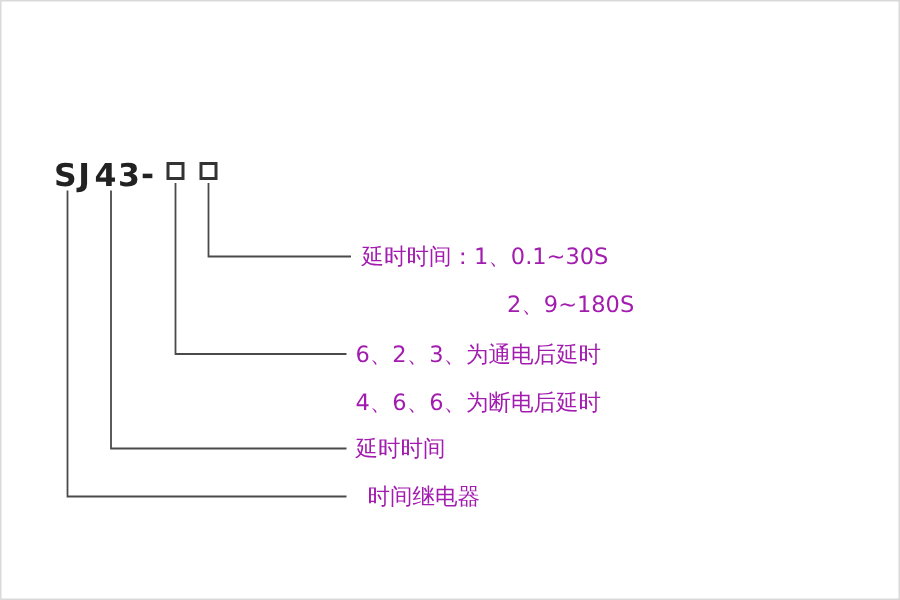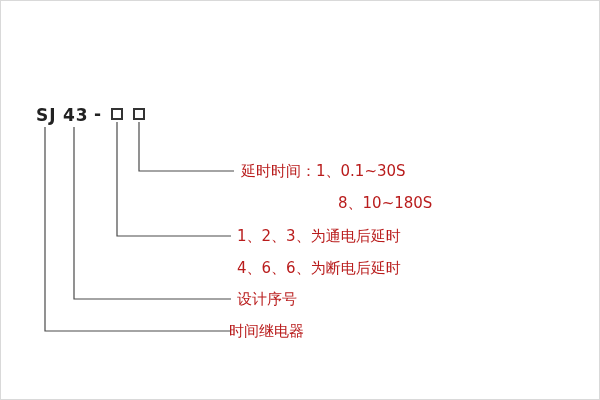--- a/index.html
+++ b/index.html
@@ -13,21 +13,21 @@
     height: 400px;
     box-sizing: border-box;
     background: #ffffff;
     border: 1px solid #d9d9d9;
     font-family: "DejaVu Sans", "Liberation Sans", sans-serif;
     color: #2b2b2b;
     overflow: hidden;
   }
   .code {
     position: absolute;
-    font-size: 17px;
+    font-size: 21px;
     font-weight: 600;
     letter-spacing: 1px;
     color: #222222;
   }
   .model-box {
     position: absolute;
     width: 12px;
     height: 12px;
     border: 2px solid #333333;
     background: #ffffff;
@@ -42,21 +42,21 @@
   }
   .connectors polyline {
     fill: none;
     stroke: #4a4a4a;
     stroke-width: 1.2;
   }
   .label {
     position: absolute;
     font-size: 15px;
     line-height: 20px;
-    color: #b91c1c;
+    color: #a21caf;
     white-space: nowrap;
   }
 </style>
 </head>
 <body>
 
 <div class="page">
 
   <span class="code" style="left:35px; top:104px;">SJ</span>
   <span class="code" style="left:62px; top:104px;">43</span>
@@ -66,23 +66,23 @@
 
   <svg class="connectors" viewBox="0 0 600 400">
     <polyline points="138,121 138,170 233,170"></polyline>
     <polyline points="116,121 116,235 230,235"></polyline>
     <polyline points="73,126 73,298 230,298"></polyline>
     <polyline points="44,126 44,330 230,330"></polyline>
   </svg>
 
   <div class="label" style="left:240px; top:160px;">延时时间：1、0.1~30S</div>
 
-  <div class="label" style="left:337px; top:192px;">8、10~180S</div>
+  <div class="label" style="left:337px; top:192px;">2、9~180S</div>
 
-  <div class="label" style="left:236px; top:225px;">1、2、3、为通电后延时</div>
+  <div class="label" style="left:236px; top:225px;">6、2、3、为通电后延时</div>
 
   <div class="label" style="left:236px; top:257px;">4、6、6、为断电后延时</div>
 
-  <div class="label" style="left:236px; top:288px;">设计序号</div>
+  <div class="label" style="left:236px; top:288px;">延时时间</div>
 
-  <div class="label" style="left:228px; top:320px;">时间继电器</div>
+  <div class="label" style="left:244px; top:320px;">时间继电器</div>
 
 </div>
 
 </body></html>

